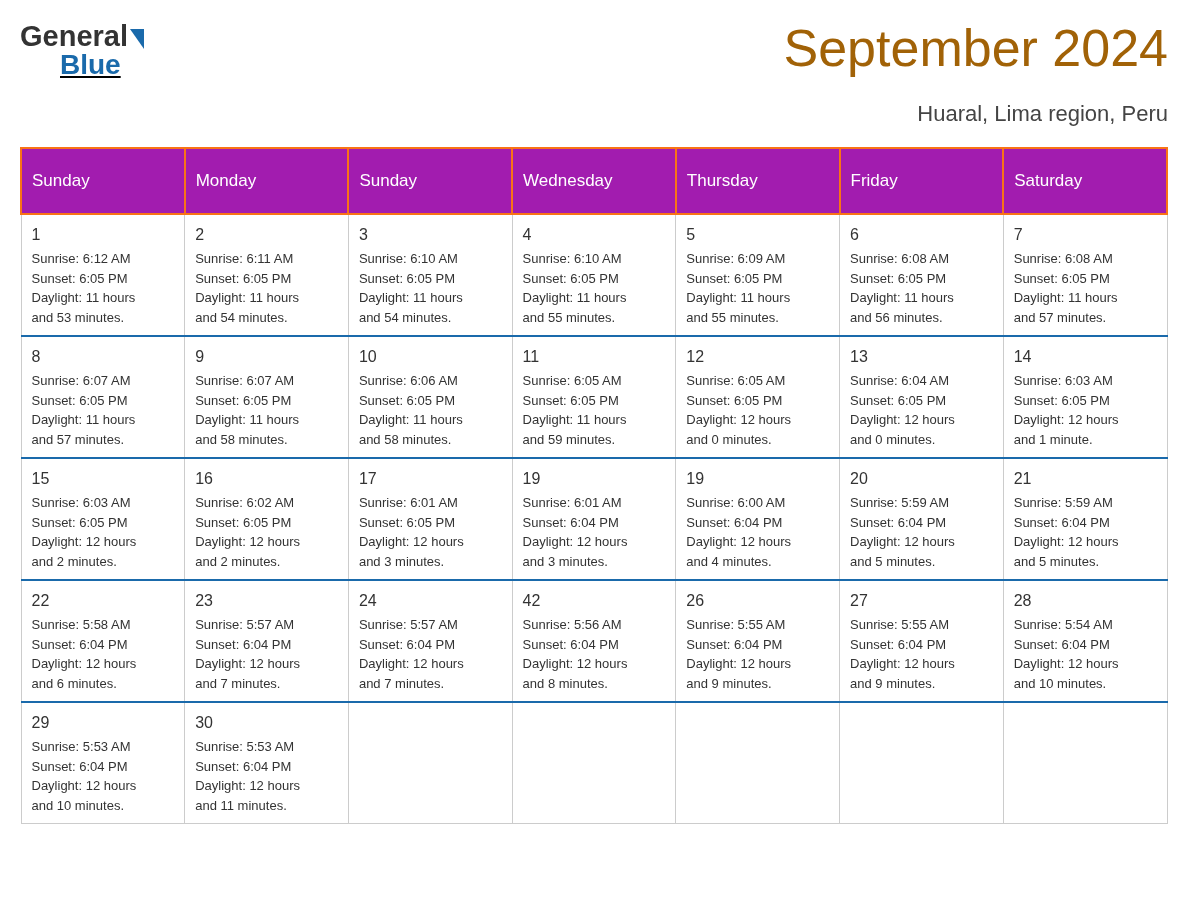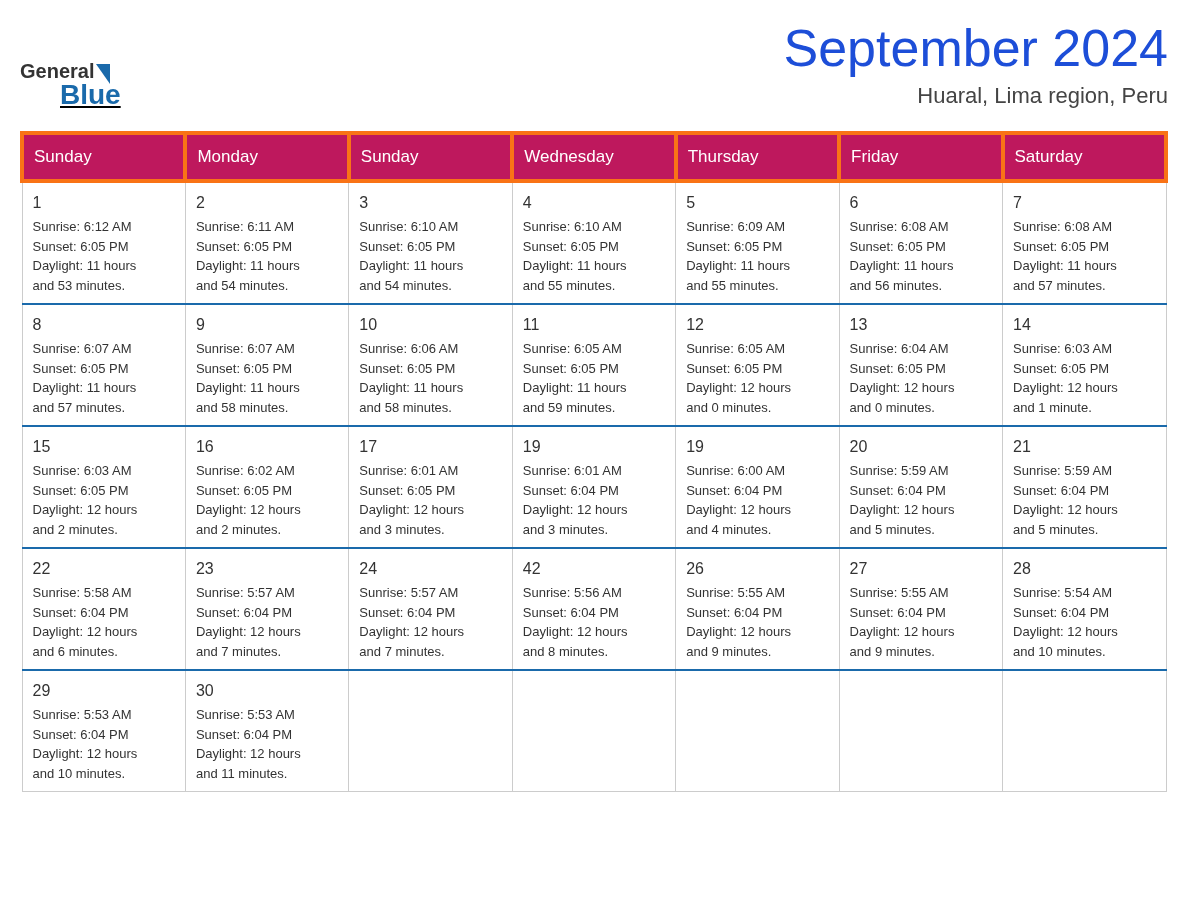--- a/index.html
+++ b/index.html
@@ -17,64 +17,63 @@
       margin-bottom: 20px;
     }
     .logo {
       display: flex;
       flex-direction: column;
       align-items: flex-start;
     }
     .logo-text {
       display: flex;
       align-items: center;
-      font-size: 20px;
+      font-size: 29px;
       font-weight: bold;
       color: #333;
-      margin-top: 40px;
     }
     .logo-general { color: #333; }
     .logo-arrow {
       display: inline-block;
       width: 0;
       height: 0;
       border-left: 14px solid transparent;
       border-right: 0px solid transparent;
       border-top: 20px solid #1a6aab;
       margin-left: 2px;
       margin-right: 2px;
       position: relative;
       top: 2px;
     }
     .logo-blue { color: #1a6aab; font-size: 28px; font-weight: bold; }
     .title-block { text-align: right; }
     .calendar-title {
       font-size: 52px;
       font-weight: normal;
-      color: #1d4ed8;
+      color: #a16207;
       line-height: 1.1;
     }
     .calendar-subtitle {
       font-size: 22px;
       color: #444;
-      margin-top: 6px;
+      margin-top: 24px;
     }
     .calendar {
       width: 100%;
       border-collapse: collapse;
       table-layout: fixed;
     }
     .calendar th {
-      background-color: #be185d;
+      background-color: #a21caf;
       color: #fff;
-      padding: 12px 10px;
+      padding: 22px 10px;
       text-align: left;
       font-size: 17px;
       font-weight: normal;
-      border: 4px solid #f97316;
+      border: 2px solid #f97316;
     }
     .calendar td {
       vertical-align: top;
       padding: 8px 10px;
       border: 1px solid #ccc;
       border-top: 2px solid #1a6aab;
       font-size: 13px;
       line-height: 1.5;
       color: #333;
       height: 110px;

